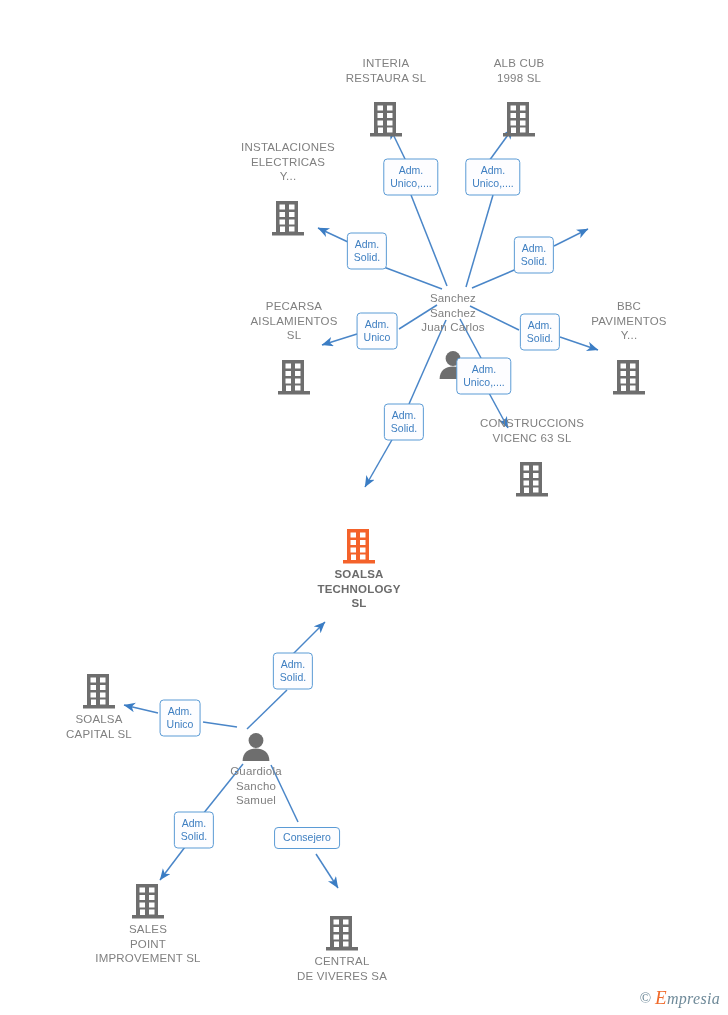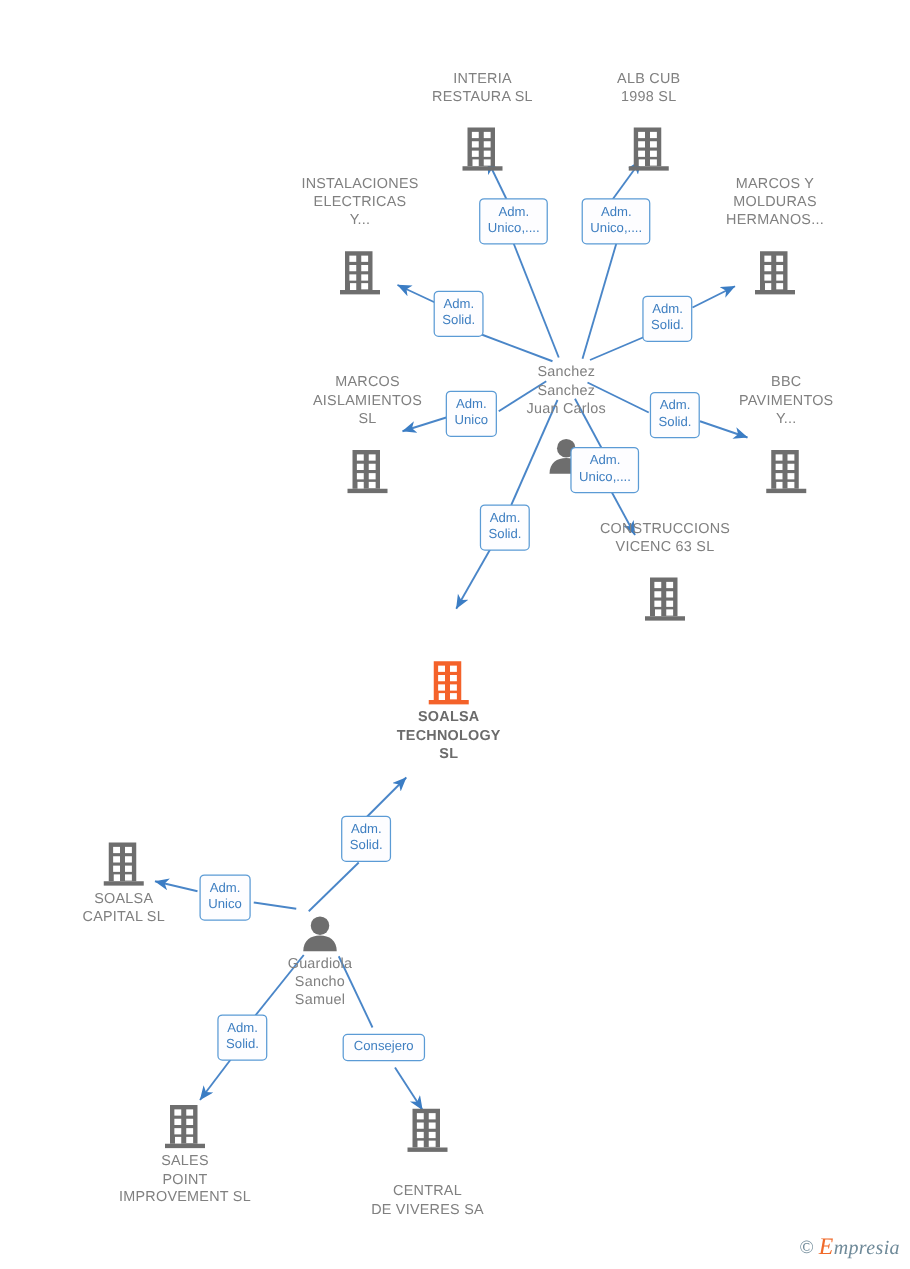--- a/index.html
+++ b/index.html
@@ -173,56 +173,37 @@
         <rect x="9" y="27.5" width="5" height="5.5" fill="#fff"></rect>
           <rect x="18" y="27.5" width="5.5" height="5" fill="#fff"></rect>
         <rect x="1" y="33" width="32" height="3.5" fill="#6e6e6e"></rect>
       </svg>
     </span>
     <span class="nlabel">INSTALACIONES
 ELECTRICAS
 Y...</span>
   </div>
 
-  <div class="node labels-above" style="left:620px;top:140px;">
-    <span class="ico">
-      <svg width="34" height="38" viewBox="0 0 34 38">
-        <rect x="5" y="2" width="22" height="31" fill="#6e6e6e"></rect>
-        <rect x="8.5" y="5.5" width="5.5" height="5" fill="#fff"></rect>
-          <rect x="18" y="5.5" width="5.5" height="5" fill="#fff"></rect>
-        <rect x="8.5" y="13" width="5.5" height="5" fill="#fff"></rect>
-          <rect x="18" y="13" width="5.5" height="5" fill="#fff"></rect>
-        <rect x="8.5" y="20.5" width="5.5" height="5" fill="#fff"></rect>
-          <rect x="18" y="20.5" width="5.5" height="5" fill="#fff"></rect>
-        <rect x="9" y="27.5" width="5" height="5.5" fill="#fff"></rect>
-          <rect x="18" y="27.5" width="5.5" height="5" fill="#fff"></rect>
-        <rect x="1" y="33" width="32" height="3.5" fill="#6e6e6e"></rect>
-      </svg>
-    </span>
-    <span class="nlabel">MARCOS Y
-MOLDURAS
-HERMANOS...</span>
-  </div>
 
   <div class="node labels-above" style="left:294px;top:299px;">
     <span class="ico">
       <svg width="34" height="38" viewBox="0 0 34 38">
         <rect x="5" y="2" width="22" height="31" fill="#6e6e6e"></rect>
         <rect x="8.5" y="5.5" width="5.5" height="5" fill="#fff"></rect>
           <rect x="18" y="5.5" width="5.5" height="5" fill="#fff"></rect>
         <rect x="8.5" y="13" width="5.5" height="5" fill="#fff"></rect>
           <rect x="18" y="13" width="5.5" height="5" fill="#fff"></rect>
         <rect x="8.5" y="20.5" width="5.5" height="5" fill="#fff"></rect>
           <rect x="18" y="20.5" width="5.5" height="5" fill="#fff"></rect>
         <rect x="9" y="27.5" width="5" height="5.5" fill="#fff"></rect>
           <rect x="18" y="27.5" width="5.5" height="5" fill="#fff"></rect>
         <rect x="1" y="33" width="32" height="3.5" fill="#6e6e6e"></rect>
       </svg>
     </span>
-    <span class="nlabel">MARCOS
+    <span class="nlabel">PECARSA
 AISLAMIENTOS
 SL</span>
   </div>
 
   <div class="node labels-above" style="left:629px;top:299px;">
     <span class="ico">
       <svg width="34" height="38" viewBox="0 0 34 38">
         <rect x="5" y="2" width="22" height="31" fill="#6e6e6e"></rect>
         <rect x="8.5" y="5.5" width="5.5" height="5" fill="#fff"></rect>
           <rect x="18" y="5.5" width="5.5" height="5" fill="#fff"></rect>
@@ -335,21 +316,21 @@
         <rect x="9" y="27.5" width="5" height="5.5" fill="#fff"></rect>
           <rect x="18" y="27.5" width="5.5" height="5" fill="#fff"></rect>
         <rect x="1" y="33" width="32" height="3.5" fill="#6e6e6e"></rect>
       </svg>
     </span>
     <span class="nlabel">SALES
 POINT
 IMPROVEMENT SL</span>
   </div>
 
-  <div class="node" style="left:342px;top:885px;gap:21px;">
+  <div class="node" style="left:342px;top:914px;">
     <span class="ico">
       <svg width="34" height="38" viewBox="0 0 34 38">
         <rect x="5" y="2" width="22" height="31" fill="#6e6e6e"></rect>
         <rect x="8.5" y="5.5" width="5.5" height="5" fill="#fff"></rect>
           <rect x="18" y="5.5" width="5.5" height="5" fill="#fff"></rect>
         <rect x="8.5" y="13" width="5.5" height="5" fill="#fff"></rect>
           <rect x="18" y="13" width="5.5" height="5" fill="#fff"></rect>
         <rect x="8.5" y="20.5" width="5.5" height="5" fill="#fff"></rect>
           <rect x="18" y="20.5" width="5.5" height="5" fill="#fff"></rect>
         <rect x="9" y="27.5" width="5" height="5.5" fill="#fff"></rect>

